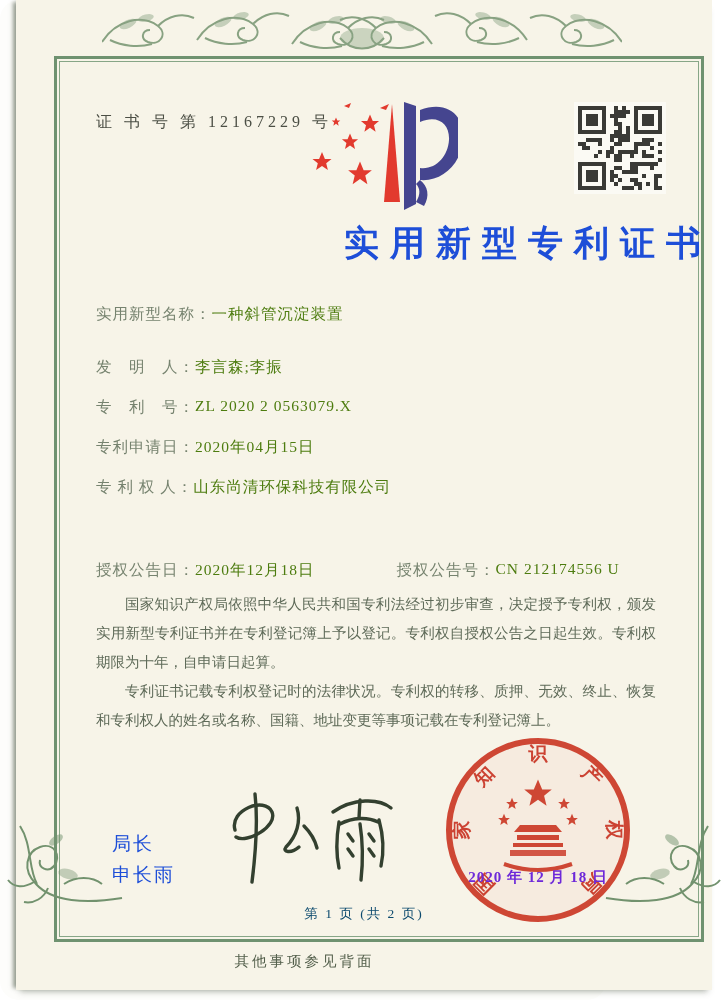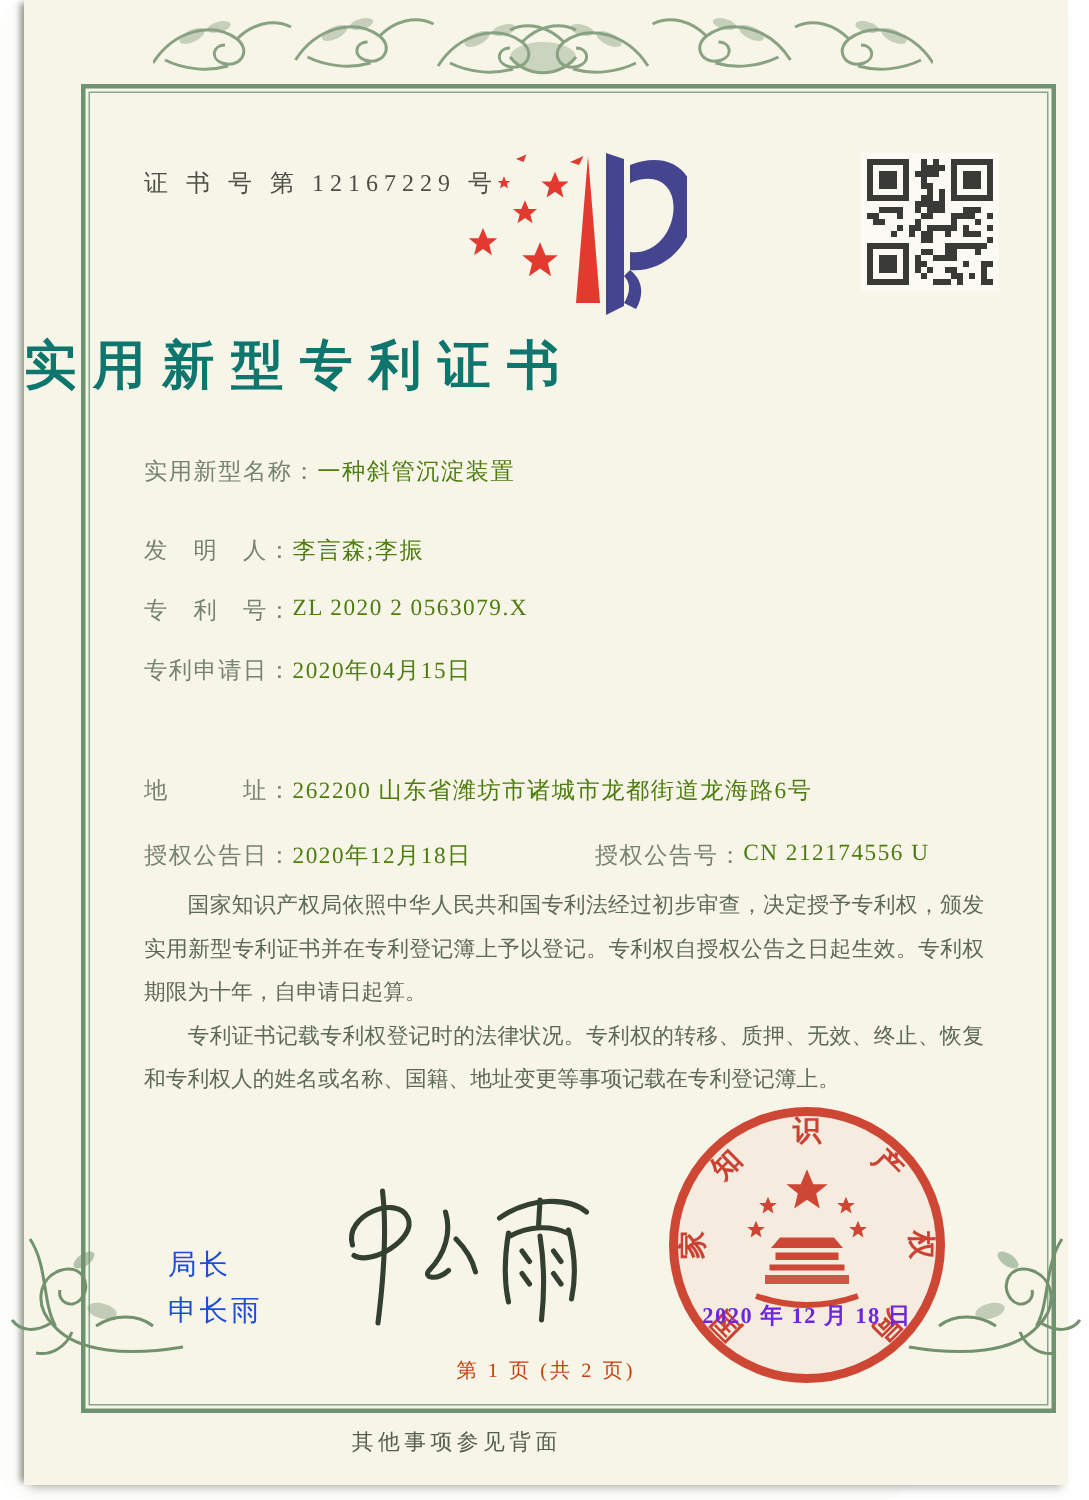--- a/index.html
+++ b/index.html
@@ -15,22 +15,22 @@
     border:3px solid #6f9270; }
   .frame-inner { position:absolute; inset:2px; border:1px solid #87a687; }
 
   .cert-no { position:absolute; left:80px; top:112px; font-size:16px; letter-spacing:4px;
     color:#4c4f45; }
 
   .logo { position:absolute; left:272px; top:98px; width:170px; height:118px; }
   .qr { position:absolute; left:558px; top:102px; width:92px; height:92px; background:#fbfaf4;
     display:flex; align-items:center; justify-content:center; }
 
-  .title { position:absolute; left:0; top:220px; width:100%; text-align:left;
-    font-size:35px; font-weight:bold; letter-spacing:11px; color:#0f766e; }
+  .title { position:absolute; left:0; top:220px; width:100%; text-align:right;
+    font-size:35px; font-weight:bold; letter-spacing:11px; color:#1d4ed8; }
 
   .field-row { position:absolute; left:80px; width:560px; font-size:15.5px; color:#76836f;
     letter-spacing:1px; display:flex; white-space:pre;text-align:center; }
   .field-row .lbl { flex:0 0 auto; }
   .field-row .val { color:#4d7c0f; }
   .grant-no { margin-left:82px; }
 
   .paras { position:absolute; left:80px; top:590px; width:560px; font-size:14.5px;
     color:#5e6a58; line-height:29px; text-align:justify; }
   .paras p { text-indent:2em; }
@@ -39,21 +39,21 @@
     line-height:31px; letter-spacing:2px; }
 
   .signature { position:absolute; left:195px; top:788px; width:200px; height:105px; }
 
   .seal { position:absolute; left:424px; top:732px; width:196px; height:196px;
     opacity:.92; mix-blend-mode:multiply; }
   .seal-date { position:absolute; left:432px; top:868px; width:180px; text-align:center;
     font-size:15px; color:#6d28d9; letter-spacing:1px; font-weight:bold; }
 
   .page-footer { position:absolute; left:0; top:905px; width:100%; text-align:center;
-    font-size:13.5px; color:#c2410c; letter-spacing:2px; }
+    font-size:13.5px; color:#0c4a6e; letter-spacing:2px; }
   .back-note { position:absolute; left:0; top:952px; width:78%; text-align:center;
     font-size:14.5px; color:#535f4b; letter-spacing:3px;padding-left:34px; }
 
   .corner-fl { position:absolute; width:120px; height:92px; }
   .corner-fl.bl { left:-12px; top:818px; }
   .corner-fl.br { right:-12px; top:818px; transform:scaleX(-1); }
 
   svg { display:block; }
 </style>
 </head>
@@ -359,23 +359,23 @@
       <span class="val">李言森;李振</span>
     </div>
     <div class="field-row" style="top:397px">
       <span class="lbl">专　利　号：</span>
       <span class="val">ZL 2020 2 0563079.X</span>
     </div>
     <div class="field-row" style="top:437px">
       <span class="lbl">专利申请日：</span>
       <span class="val">2020年04月15日</span>
     </div>
-    <div class="field-row" style="top:517px">
-      <span class="lbl">地　　　址：</span>
-      <span class="val">262200 山东省潍坊市诸城市龙都街道龙海路6号</span>
+    <div class="field-row" style="top:477px">
+      <span class="lbl">专 利 权 人：</span>
+      <span class="val">山东尚清环保科技有限公司</span>
     </div>
     <div class="field-row" style="top:560px">
       <span class="lbl">授权公告日：</span>
       <span class="val">2020年12月18日</span>
       <span class="lbl grant-no">授权公告号：</span>
       <span class="val">CN 212174556 U</span>
     </div>
 
     <div class="paras">
       <p>国家知识产权局依照中华人民共和国专利法经过初步审查，决定授予专利权，颁发实用新型专利证书并在专利登记簿上予以登记。专利权自授权公告之日起生效。专利权期限为十年，自申请日起算。</p>

